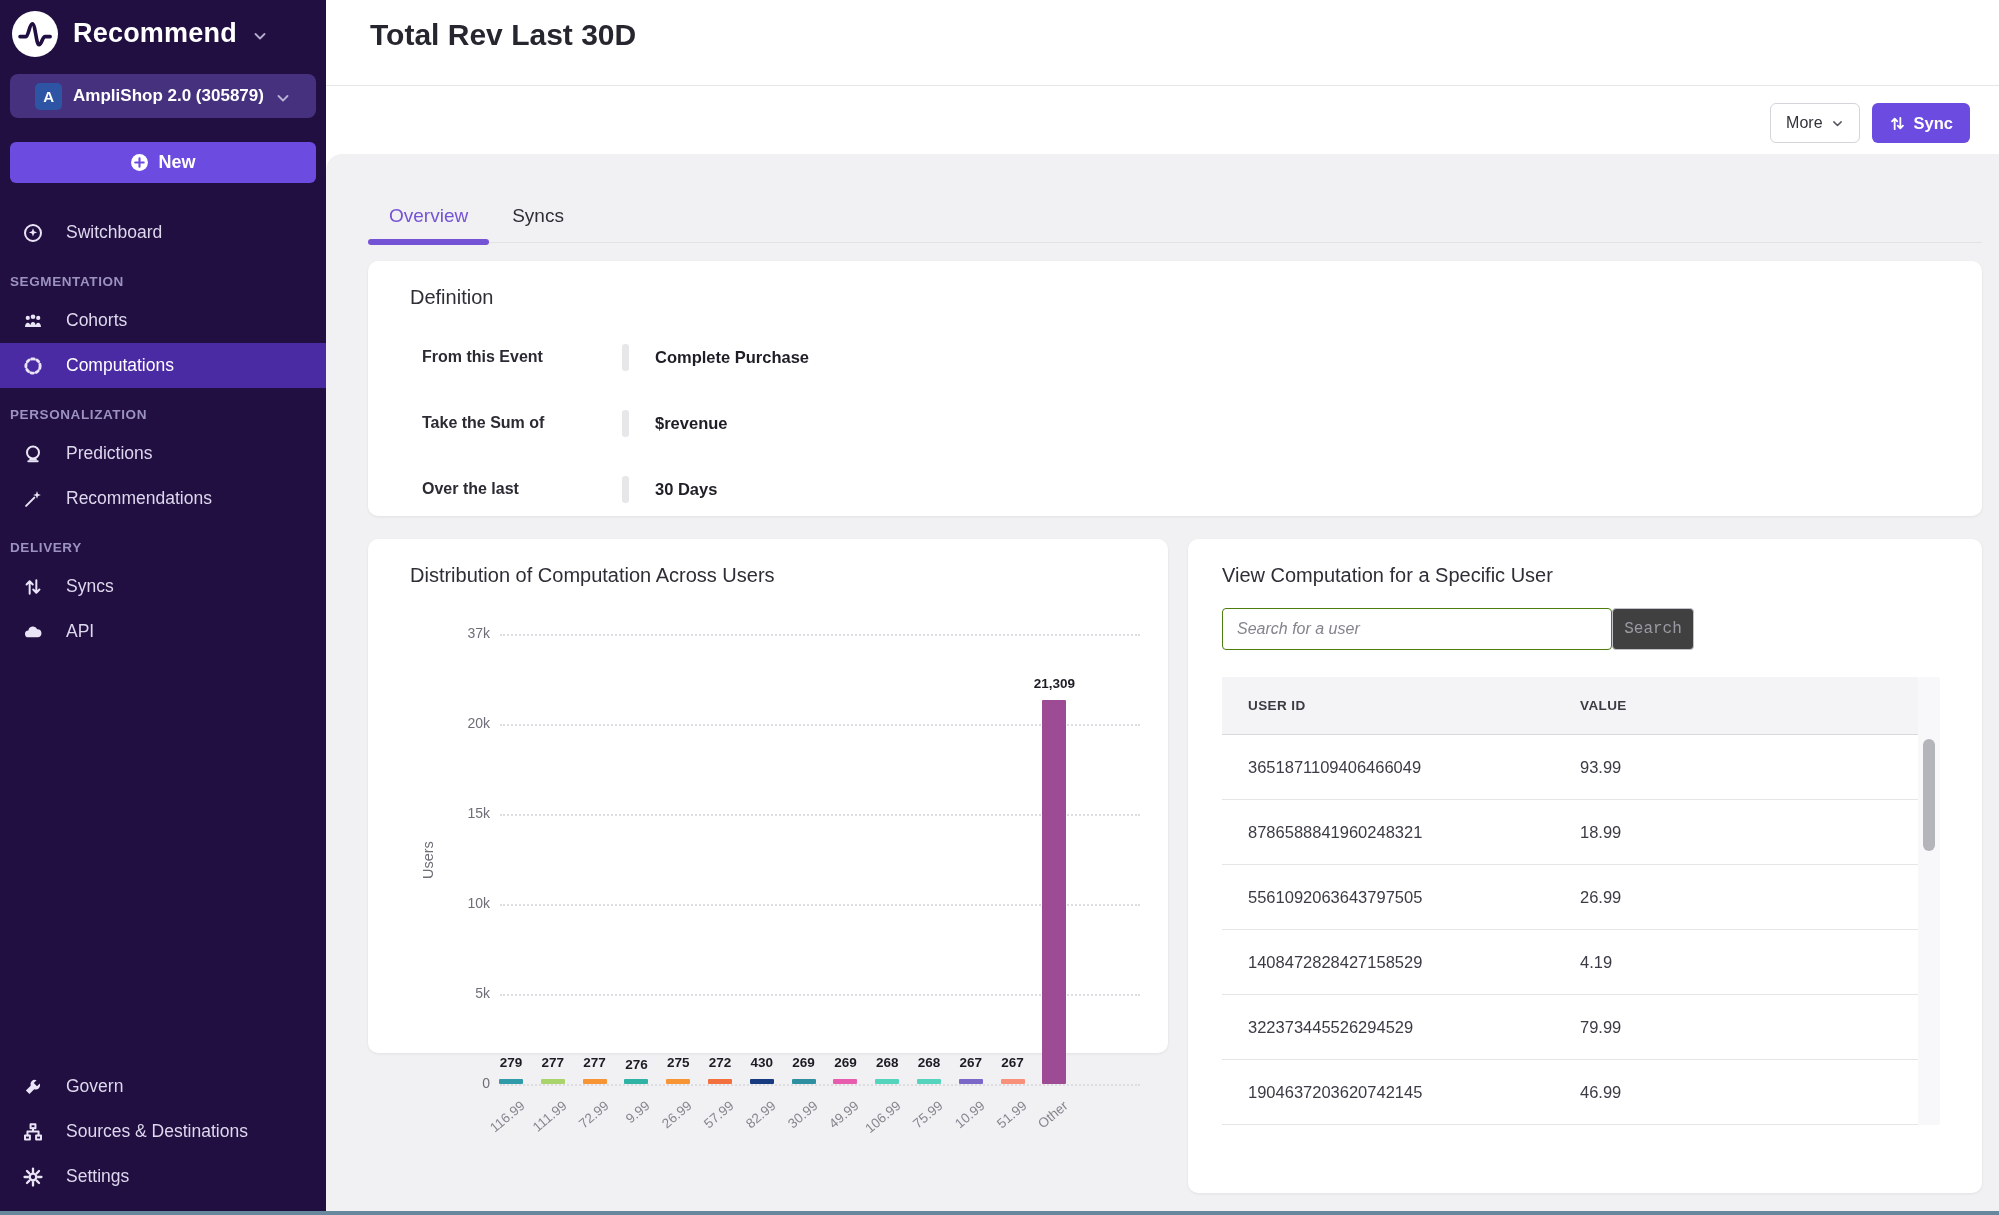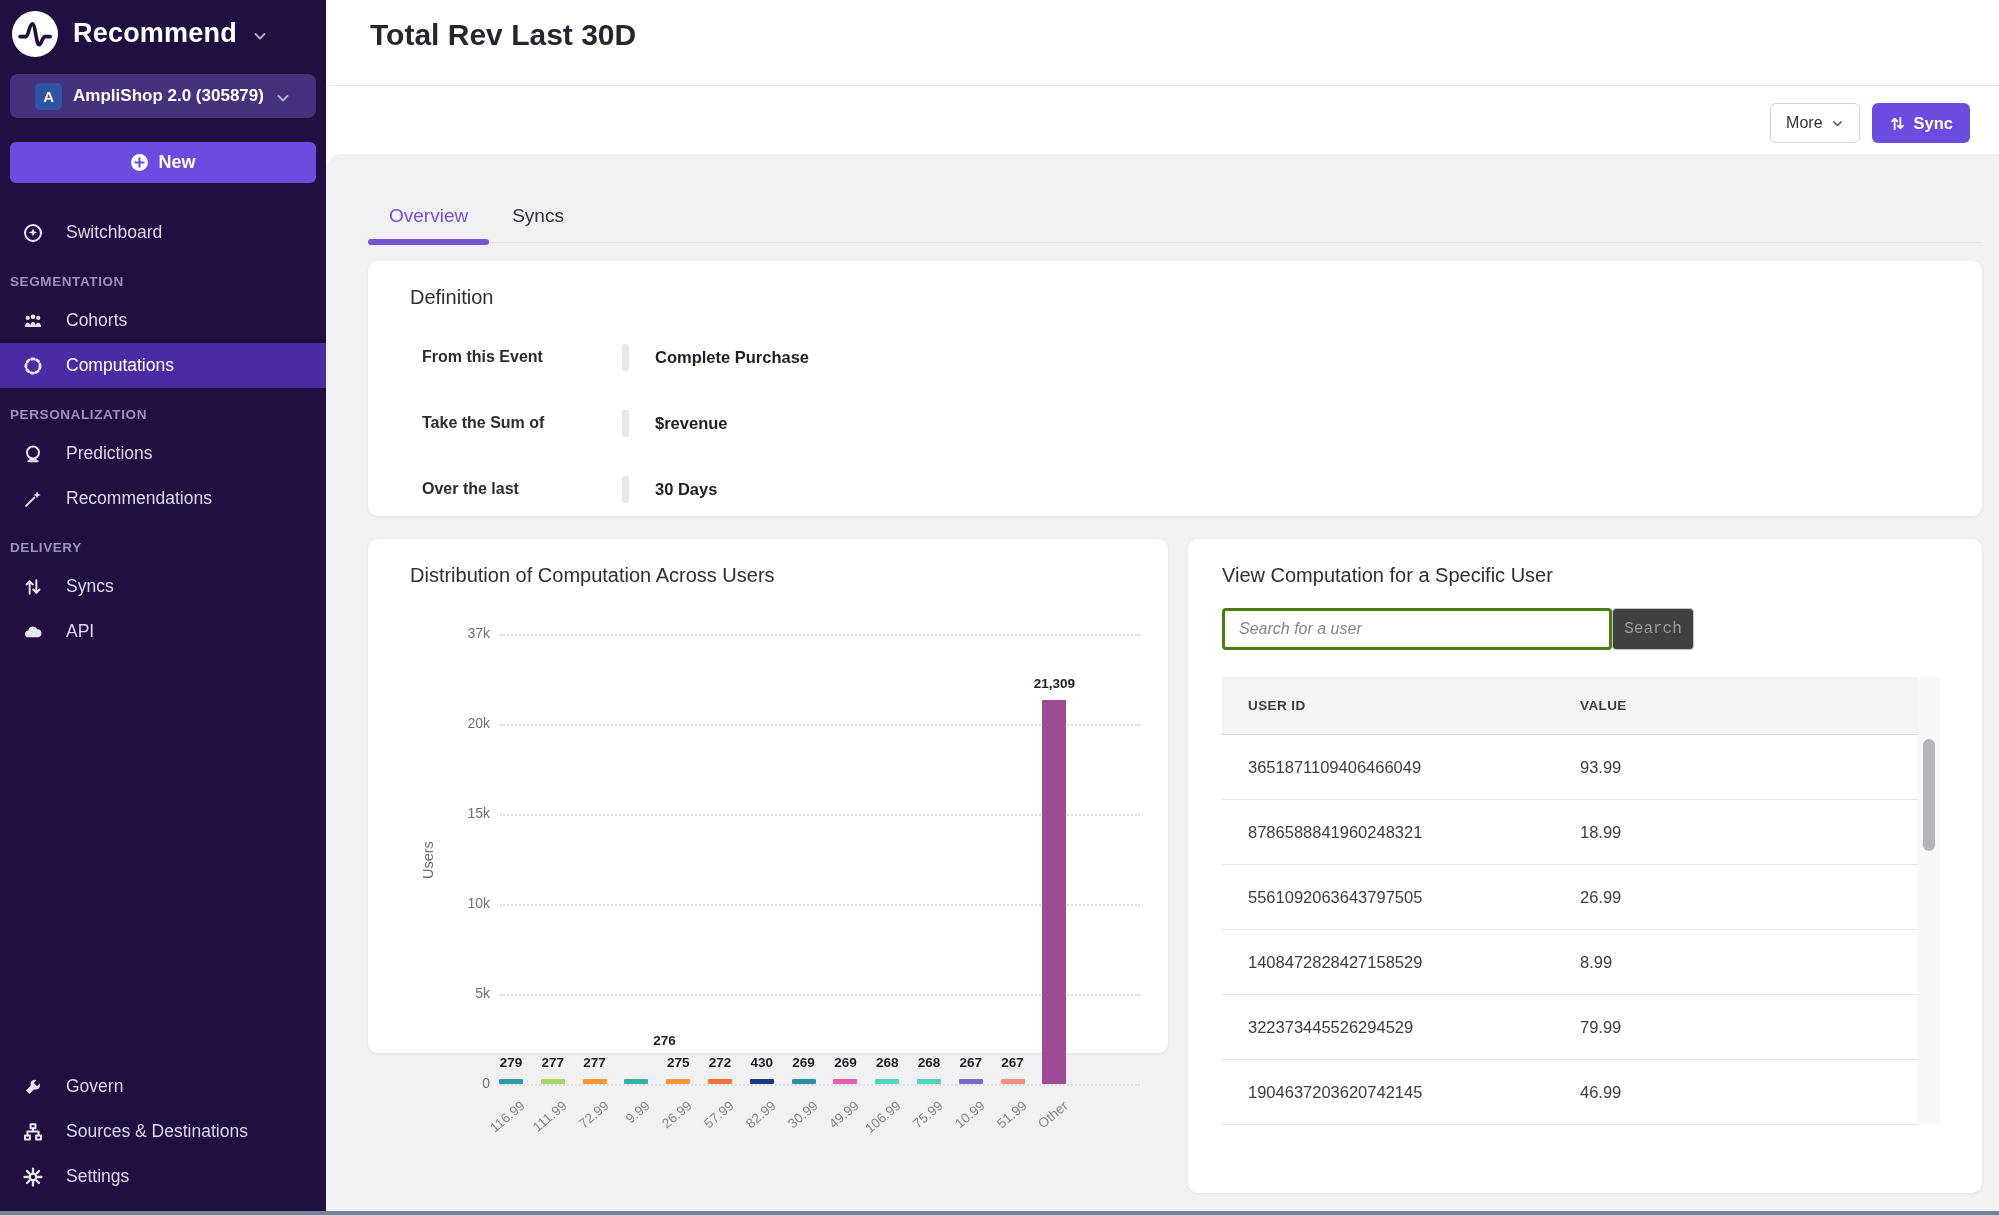--- a/index.html
+++ b/index.html
@@ -61,21 +61,21 @@
   .chart-canvas { position:absolute; left:0; top:70px; width:800px; height:584px; }
   .gridline { position:absolute; left:132px; width:640px; border-top:2px dotted #dcdce1; height:0; }
   .ytick { position:absolute; width:44px; text-align:right; font-size:14px; color:#6e6e78; }
   .ylab { position:absolute; left:52px; top:270px; transform:rotate(-90deg); transform-origin:0 0; font-size:14.5px; color:#6e6e78; white-space:nowrap; }
   .bar { position:absolute; width:24px; border-radius:1px; }
   .bar-val { position:absolute; width:64px; text-align:center; font-size:13.5px; font-weight:bold; color:#1c1c24; }
   .xlab { position:absolute; font-size:13.5px; color:#85858e; white-space:nowrap; transform:translateX(-100%) rotate(-40deg); transform-origin:100% 0; }
 
   
   .search-row { display:flex; margin-top:21px; }
-  .search-input { width:390px; height:42px; border:3px solid #4d7c0f; border-radius:4px; padding:0 14px; font-size:16px; font-style:italic; color:#404040; font-family:inherit; background:#fff; }
+  .search-input { width:390px; height:42px; border:1px solid #4d7c0f; border-radius:4px; padding:0 14px; font-size:16px; font-style:italic; color:#404040; font-family:inherit; background:#fff; }
   .search-input::placeholder { color:#84848e; font-style:italic; }
   .search-btn { width:82px; height:42px; background:#404040; border:1px solid #c2c2c9; border-radius:4px; color:#9a9aa3; font-size:16px; font-family:Liberation Mono, monospace; cursor:default; }
   .table-outer { display:flex; margin-top:27px; width:718px; }
   .utable { flex:1; }
   .thead { display:flex; align-items:center; height:58px; background:#f4f4f6; border-bottom:1px solid #d8d8dd; padding-left:26px; }
   .th { font-size:13.5px; font-weight:bold; letter-spacing:0.4px; color:#3b3b45; }
   .th.c1, .td.c1 { width:332px; flex-shrink:0; }
   .trow { display:flex; align-items:center; height:65px; border-bottom:1px solid #e6e6e9; padding-left:26px; background:#fff; }
   .td { font-size:16.5px; color:#3b3b45; }
   .scroll-track { width:22px; background:#f8f8fa; position:relative; border-radius:2px; }
@@ -286,21 +286,21 @@
               <div class="bar" style="left: 131px; top: 469.978px; height: 5.022px; background: rgb(47, 154, 168);"></div>
               <div class="bar-val" style="left: 111px; top: 445.978px;">279</div>
               <div class="xlab" style="left: 150px; top: 489px;">116.99</div>
               <div class="bar" style="left: 172.8px; top: 470px; height: 5px; background: rgb(169, 212, 107);"></div>
               <div class="bar-val" style="left: 152.8px; top: 446px;">277</div>
               <div class="xlab" style="left: 191.8px; top: 489px;">111.99</div>
               <div class="bar" style="left: 214.6px; top: 470px; height: 5px; background: rgb(247, 148, 51);"></div>
               <div class="bar-val" style="left: 194.6px; top: 446px;">277</div>
               <div class="xlab" style="left: 233.6px; top: 489px;">72.99</div>
               <div class="bar" style="left: 256.4px; top: 470px; height: 5px; background: rgb(47, 179, 164);"></div>
-              <div class="bar-val" style="left: 236.4px; top: 424px; margin-left: 28px;">276</div>
+              <div class="bar-val" style="left: 236.4px; top: 448px;">276</div>
               <div class="xlab" style="left: 275.4px; top: 489px;">9.99</div>
               <div class="bar" style="left: 298.2px; top: 470px; height: 5px; background: rgb(247, 148, 51);"></div>
               <div class="bar-val" style="left: 278.2px; top: 446px;">275</div>
               <div class="xlab" style="left: 317.2px; top: 489px;">26.99</div>
               <div class="bar" style="left: 340px; top: 470px; height: 5px; background: rgb(242, 112, 61);"></div>
               <div class="bar-val" style="left: 320px; top: 446px;">272</div>
               <div class="xlab" style="left: 359px; top: 489px;">57.99</div>
               <div class="bar" style="left: 381.8px; top: 470px; height: 5px; background: rgb(23, 58, 128);"></div>
               <div class="bar-val" style="left: 361.8px; top: 446px;">430</div>
               <div class="xlab" style="left: 400.8px; top: 489px;">82.99</div>
@@ -348,21 +348,21 @@
                   <div class="trow">
                     <div class="td c1">8786588841960248321</div>
                     <div class="td">18.99</div>
                   </div>
                   <div class="trow">
                     <div class="td c1">5561092063643797505</div>
                     <div class="td">26.99</div>
                   </div>
                   <div class="trow">
                     <div class="td c1">1408472828427158529</div>
-                    <div class="td">8.99</div>
+                    <div class="td">4.19</div>
                   </div>
                   <div class="trow">
                     <div class="td c1">322373445526294529</div>
                     <div class="td">79.99</div>
                   </div>
                   <div class="trow">
                     <div class="td c1">1904637203620742145</div>
                     <div class="td">46.99</div>
                   </div>
                 </div>

